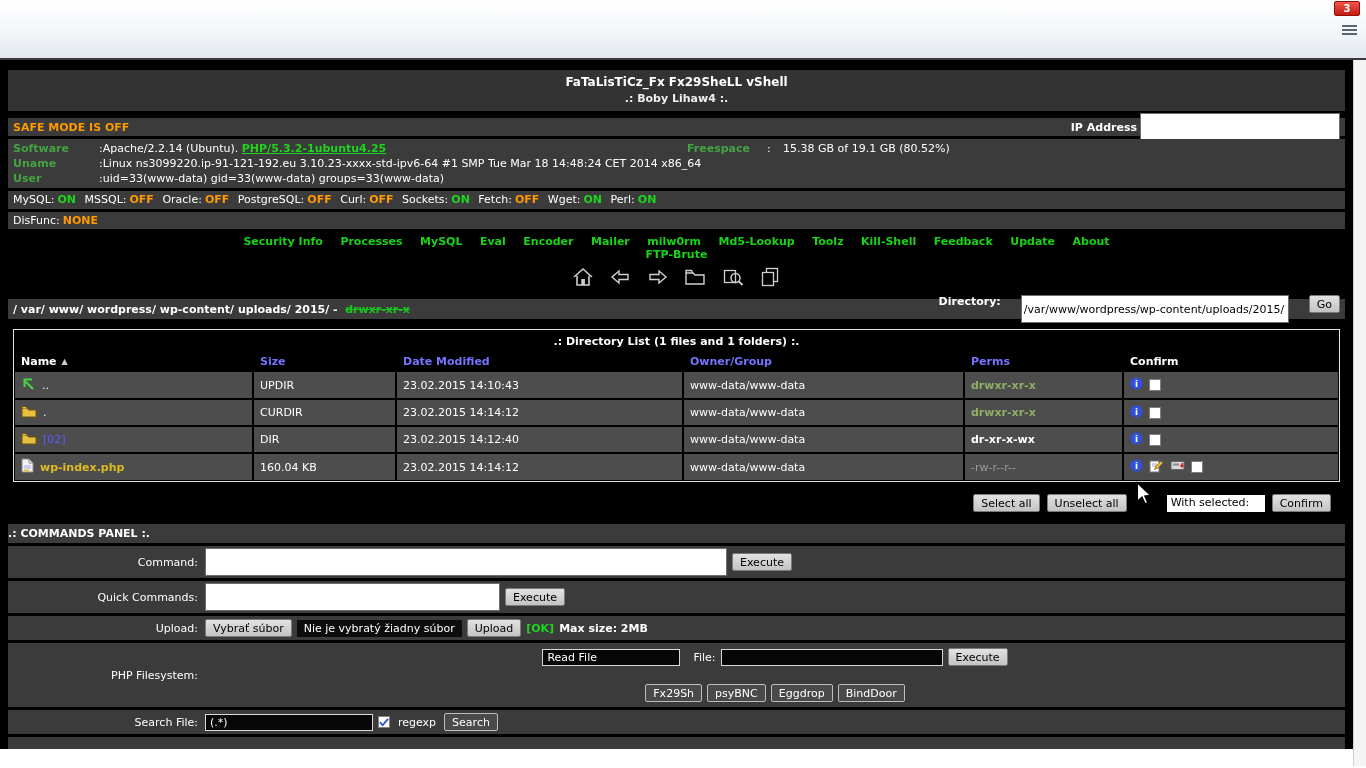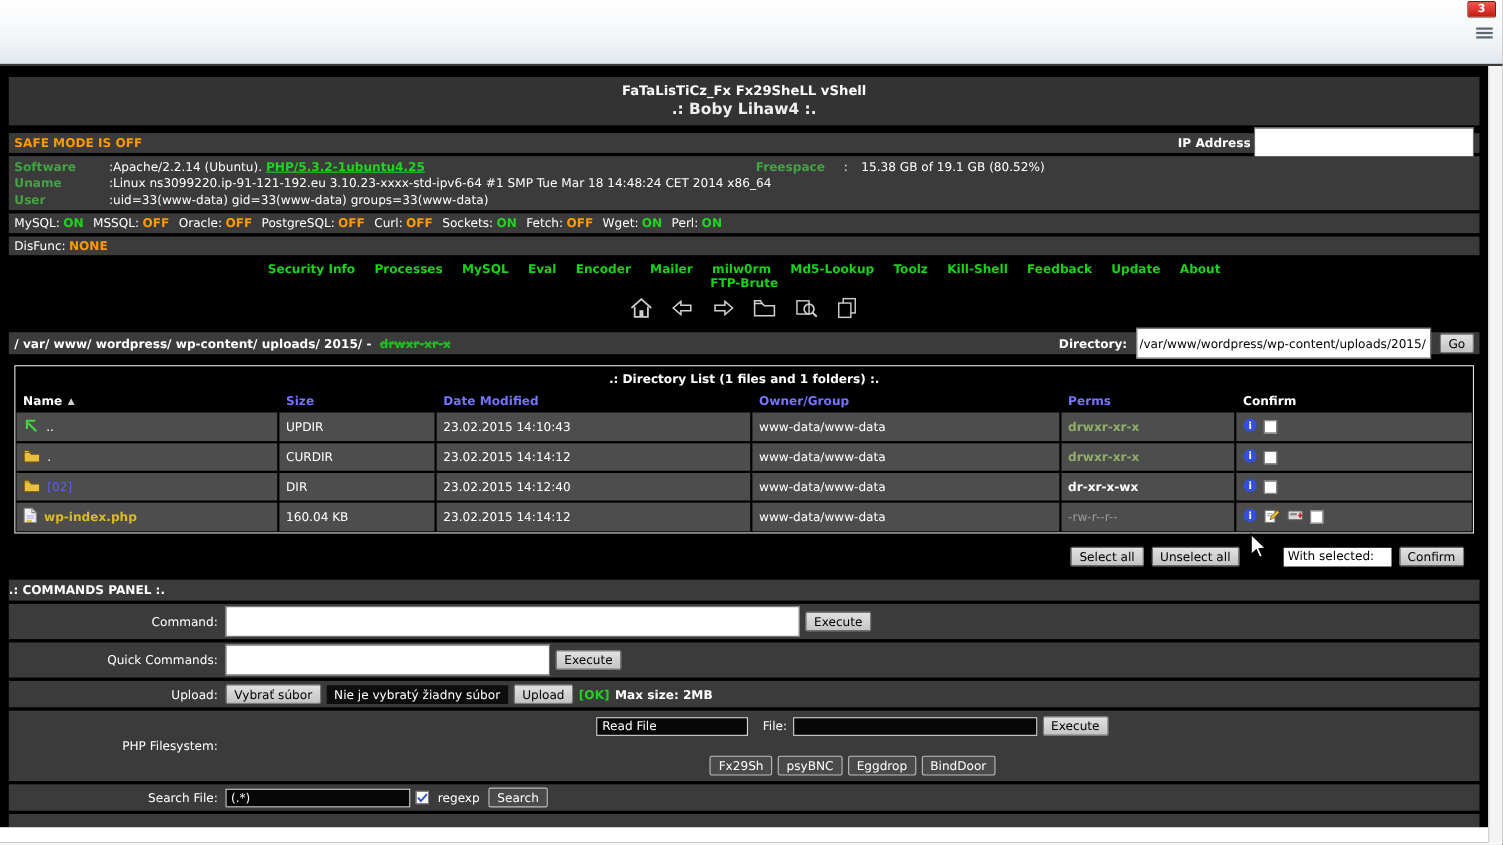--- a/index.html
+++ b/index.html
@@ -27,21 +27,21 @@
   
   .content-row { display:flex; height:706px; }
   .scroll-strip { width:13px; background:#f4f4f4; border-left:1px solid #cfcfcf; }
   .page { flex:1; background:#000; display:flex; flex-direction:column; color:#ddd; }
   .page-inner { padding:0 8px; display:flex; flex-direction:column; }
 
   .band { background:#3b3b3b; margin-top:3px; padding:2px 5px; }
 
   .title-band { margin-top:10px; background:#333333; text-align:center; padding:5px 0 6px; }
   .title { font-size:12px; font-weight:bold; color:#fff; }
-  .subtitle { font-size:14px; font-weight:bold; color:#efefef; margin-top:3px; }
+  .subtitle { font-size:11px; font-weight:bold; color:#efefef; margin-top:3px; }
 
   .safemode { margin-top:7px; display:flex; justify-content:space-between; align-items:center; height:18px; }
   .safe-text { color:#ff9900; font-weight:bold; }
   .ip-wrap { display:flex; align-items:center; gap:3px; }
   .ip-label { color:#fff; font-weight:bold; }
   input.white-input {
     background:#fff; border:1px solid #6e6e6e; height:28px; color:#000;
     font:11px "DejaVu Sans", sans-serif; padding:0 2px;
   }
   .ip-input { width:200px; }
@@ -66,21 +66,21 @@
 
   .menu { text-align:center; margin-top:6px; line-height:13px; }
   .menu a { color:#17d417; font-weight:bold; text-decoration:none; margin:0 7px; cursor:pointer; }
 
   .toolbar { text-align:center; margin-top:5px; height:26px; }
   .tb { display:inline-block; margin:0 6px; vertical-align:middle; cursor:pointer; }
 
   .pathbar { margin-top:7px; display:flex; justify-content:space-between; align-items:center; height:20px; }
   .path-text { color:#fff; font-weight:bold; cursor:pointer; }
   .path-perm { color:#1bc41b; font-weight:bold; text-decoration:line-through; margin-left:4px; }
-  .dir-wrap { display:flex; align-items:center; gap:8px; }
+  .dir-wrap { display:flex; align-items:flex-start; gap:20px; }
   .dir-label { color:#fff; font-weight:bold; }
   .dir-input { width:268px; height:16px; }
   button.silver {
     background:linear-gradient(#e2e2e2,#c3c3c3); border:1px solid #7a7a7a; border-radius:2px;
     color:#000; font:11px "DejaVu Sans", sans-serif; padding:1px 7px; height:18px; cursor:pointer;
   }
 
   
   .dir-panel { margin:10px 5px 0; border:1px solid #e3e3e3; background:#000; padding:1px; }
   .panel-title { text-align:center; color:#fff; font-weight:bold; padding:4px 0 5px; }

